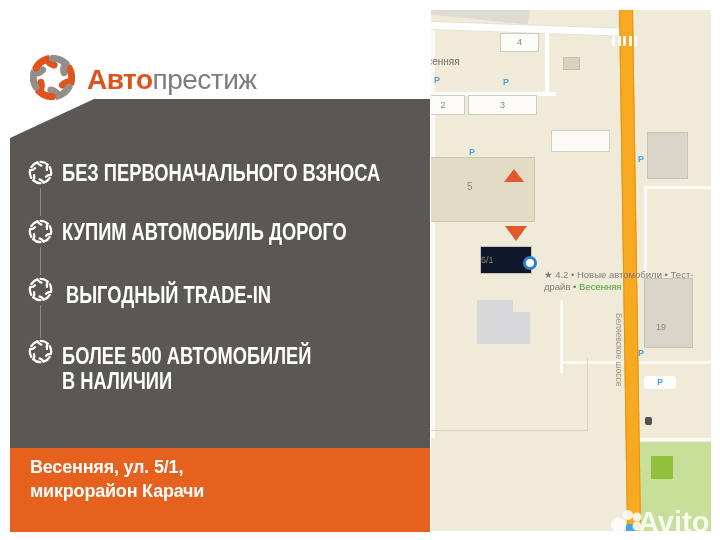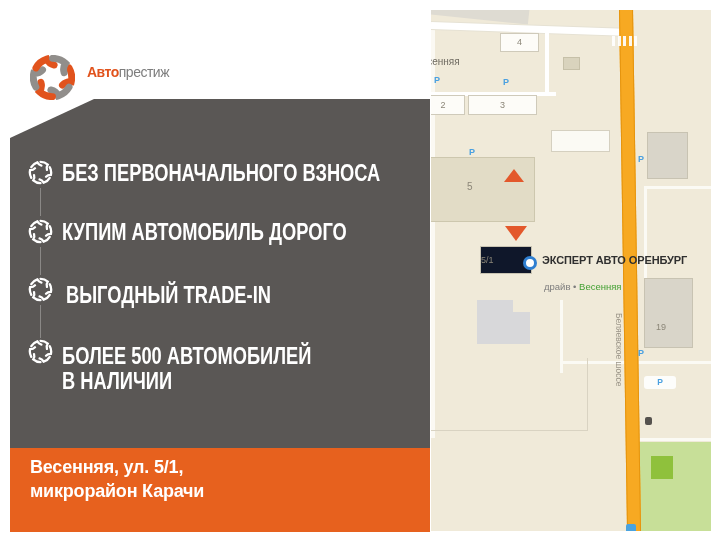--- a/index.html
+++ b/index.html
@@ -17,21 +17,21 @@
   <g stroke-width="7.4">
   <use href="#bk" stroke="#e1531d"></use>
       <use href="#bk" stroke="#918e8b" transform="rotate(60)"></use>
   <use href="#bk" stroke="#e1531d" transform="rotate(120)"></use>
       <use href="#bk" stroke="#918e8b" transform="rotate(180)"></use>
   <use href="#bk" stroke="#e1531d" transform="rotate(240)"></use>
       <use href="#bk" stroke="#918e8b" transform="rotate(300)"></use>
   </g>
 </svg>
 
-<div class="abs" style="left:87px;top:64px;font-size:14px;letter-spacing:-0.5px;">
+<div class="abs" style="left:87px;top:64px;font-size:28px;letter-spacing:-0.5px;">
   <span style="font-weight:bold;color:#e1531d;">Авто</span><span style="color:#7d7d7d;">престиж</span>
 </div>
 
 <div class="abs" style="left:10px;top:99px;width:420px;height:349px;background:#5a5755;
      clip-path:polygon(84px 0, 420px 0, 420px 349px, 0 349px, 0 39px);"></div>
 
 <svg class="abs" style="left:28px;top:160px;" width="25" height="25" viewBox="-24 -24 48 48">
   <g stroke-width="4.4" stroke="#ffffff">
   <use href="#bk"></use>
       <use href="#bk" transform="rotate(60)"></use>
@@ -169,21 +169,30 @@
 
   <div class="abs" style="left:214px;top:407px;width:7px;height:8px;background:#55524e;border-radius:2px;"></div>
 
   <div class="abs" style="left:73px;top:159px;width:20px;height:13px;background:#e3582b;clip-path:polygon(50% 0,100% 100%,0 100%);"></div>
 
 
   <div class="abs" style="left:74px;top:216px;width:22px;height:15px;background:#e3582b;clip-path:polygon(0 0,100% 0,50% 100%);"></div>
 
   <div class="abs" style="left:92px;top:246px;width:8px;height:8px;background:#ffffff;border:3.5px solid #2f7fd1;border-radius:50%;"></div>
 
-  <div class="abs" style="left:111px;top:244px;font-size:11px;font-weight:bold;color:#2f2f2f;letter-spacing:-0.1px;white-space:nowrap;">ЭКСПЕРТ АВТО ОРЕНБУРГ</div>
 
+  <div class="abs" style="left:113px;top:259px;font-size:9.5px;color:#7c7c7c;white-space:nowrap;">★ 4.2 • Новые автомобили • Тест-</div>
 
   <div class="abs" style="left:113px;top:271px;font-size:9.5px;color:#7c7c7c;white-space:nowrap;">драйв • <span style="color:#44a133;">Весенняя</span></div>
 
   <div class="abs" style="left:195px;top:514px;width:10px;height:12px;background:#4aa3df;border-radius:2px;"></div>
 
+  <div class="abs" style="left:178px;top:483px;opacity:0.85;">
+    <svg width="103" height="42" viewBox="0 0 103 42">
+      <circle cx="9.5" cy="32" r="7.5" fill="#ffffff"></circle>
+      <circle cx="19" cy="22" r="5" fill="#ffffff"></circle>
+      <circle cx="28" cy="24" r="4.5" fill="#ffffff"></circle>
+      <circle cx="28" cy="33" r="4.5" fill="#ffffff"></circle>
+      <text x="29" y="39" font-family="Liberation Sans, sans-serif" font-size="29" font-weight="bold" fill="#ffffff">Avito</text>
+    </svg>
+  </div>
 
 </div>
 
 </body></html>

